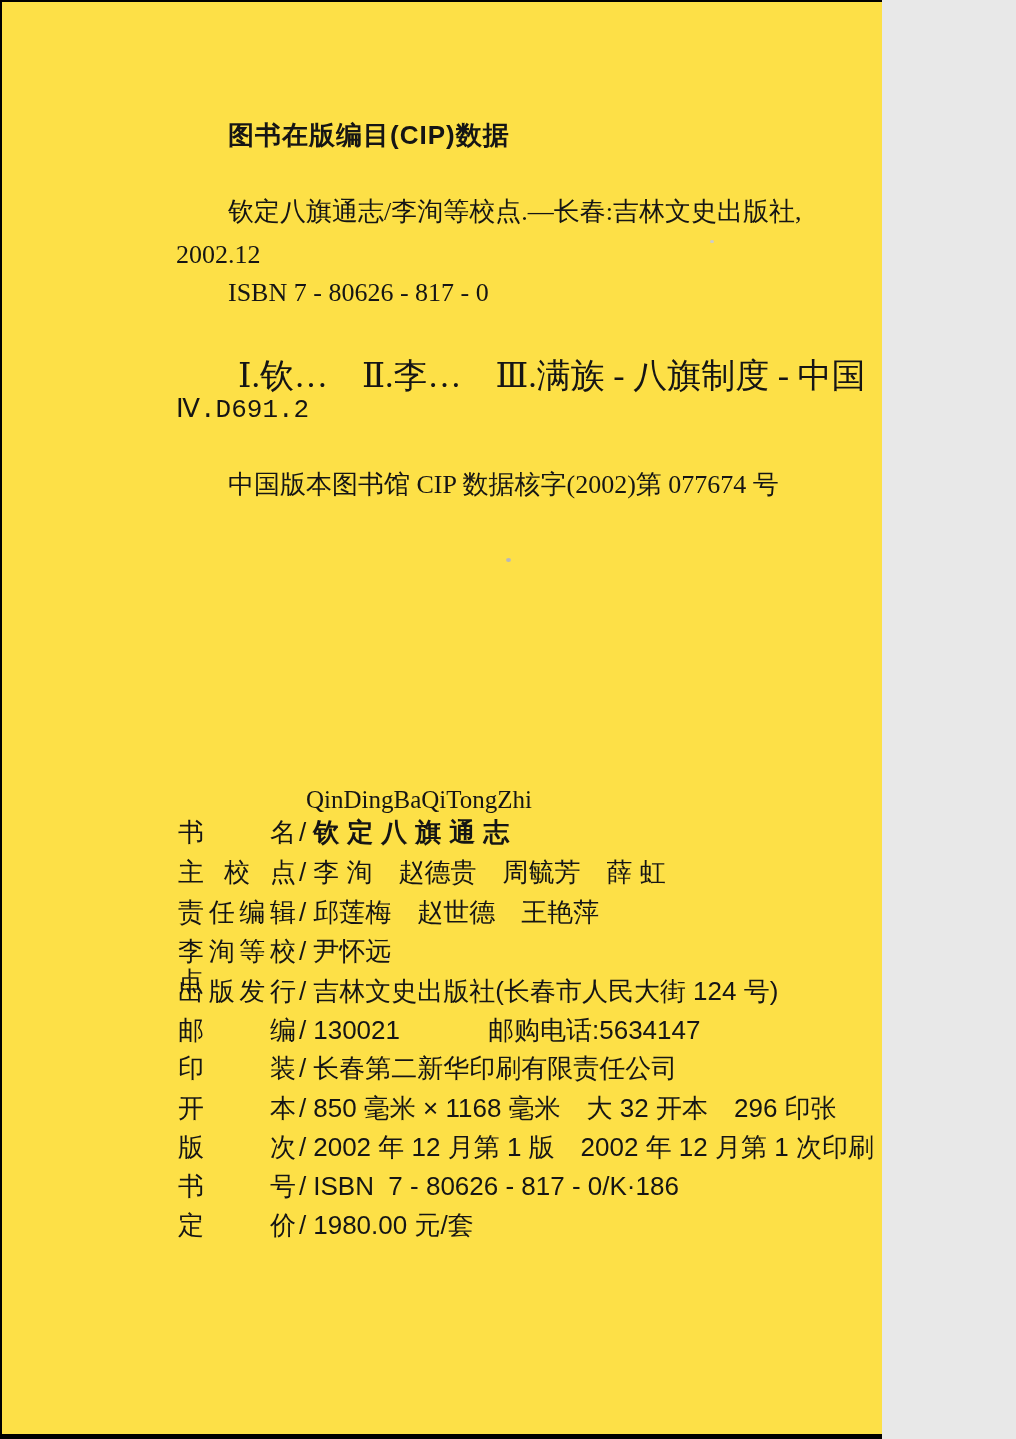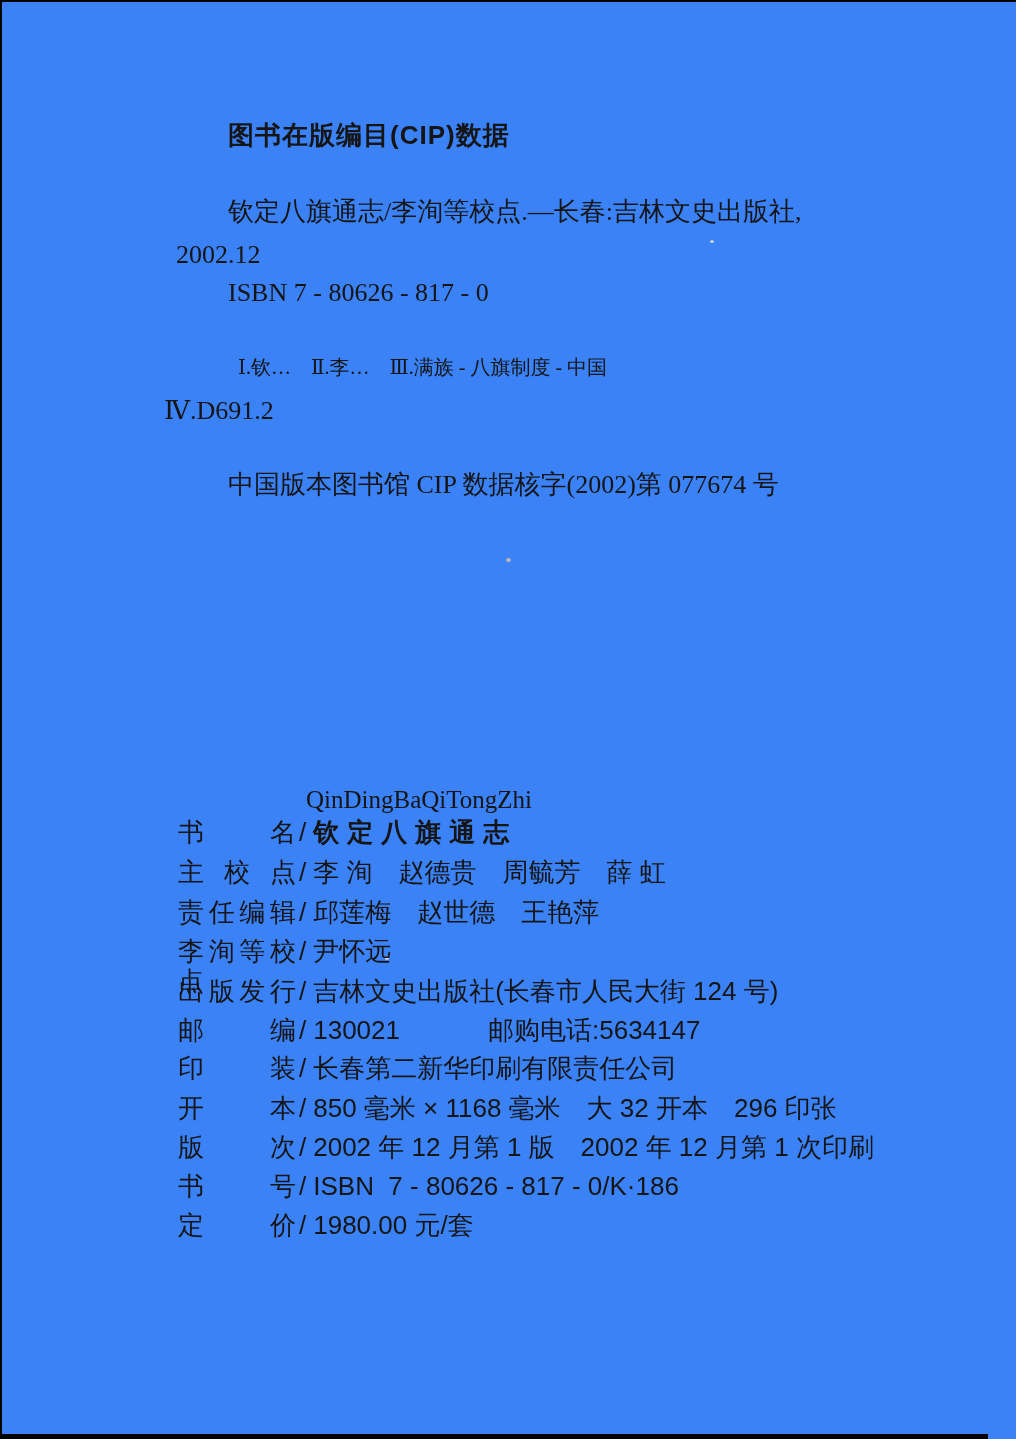--- a/index.html
+++ b/index.html
@@ -1,20 +1,20 @@
 <!DOCTYPE html>
 <html><head>
 <meta charset="utf-8">
 <style>
   html, body { margin: 0; padding: 0; background: #e8e8e8; }
   .page {
     position: relative;
-    width: 1016px;
+    width: 882px;
     height: 1439px;
-    background: #3b82f6;
+    background: #fde047;
     overflow: hidden;
     font-family: "Liberation Sans", sans-serif;
     color: #151515;
   }
   .txt {
     position: absolute;
     line-height: 1.15;
     white-space: pre;
   }
   .serif { font-family: "Liberation Serif", "DejaVu Serif", serif; }
@@ -25,22 +25,22 @@
   .edge-top    { position: absolute; left: 0; top: 0; width: 1016px; height: 2px; background: #000; }
   .edge-left   { position: absolute; left: 0; top: 0; width: 2px; height: 1439px; background: #000; }
   .edge-bottom { position: absolute; left: 0; top: 1434px; width: 988px; height: 5px; background: #000; }
   .speckle { position: absolute; border-radius: 50%; }
 
   
   .cip-header { left: 228px; top: 121px; font-size: 26px; letter-spacing: 1px; }
   .cip-line1  { left: 228px; top: 197px; font-size: 26px; }
   .cip-line2  { left: 176px; top: 240px; font-size: 26px; }
   .cip-isbn   { left: 228px; top: 278px; font-size: 26px; }
-  .cip-class1 { left: 238px; top: 356px; font-size: 20px; }
-  .cip-class2 { left: 164px; top: 396px; font-size: 26px; }
+  .cip-class1 { left: 238px; top: 356px; font-size: 34px; }
+  .cip-class2 { left: 176px; top: 396px; font-size: 26px; font-family: Liberation Mono, monospace; }
   .cip-record { left: 228px; top: 470px; font-size: 26px; }
 
   
   .roman-title { left: 306px; top: 786px; font-size: 25px; }
   .row {
     position: absolute;
     left: 178px;
     font-size: 26px;
     display: flex;
     align-items: baseline;

